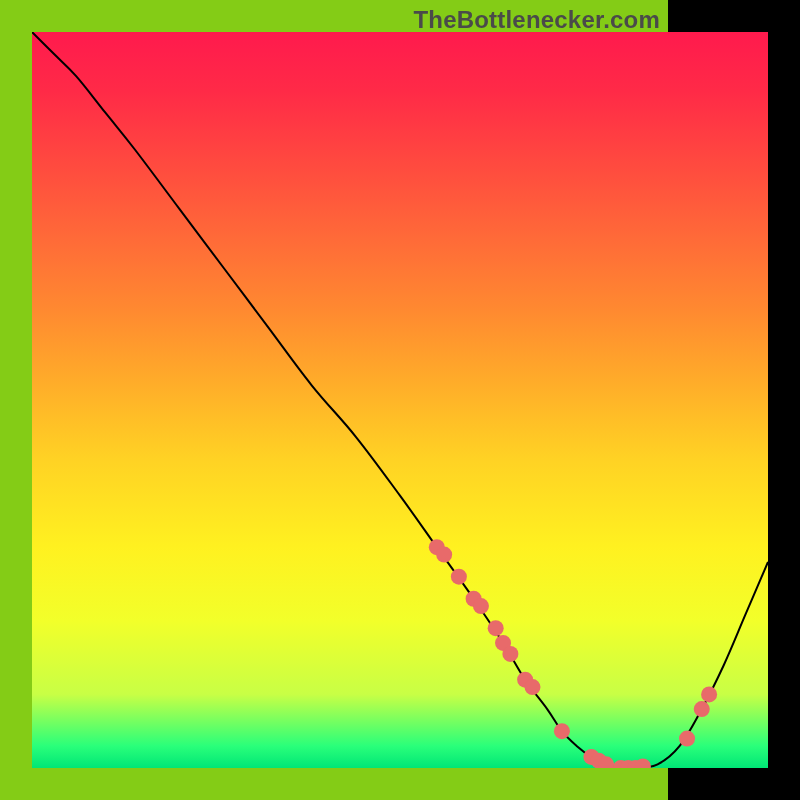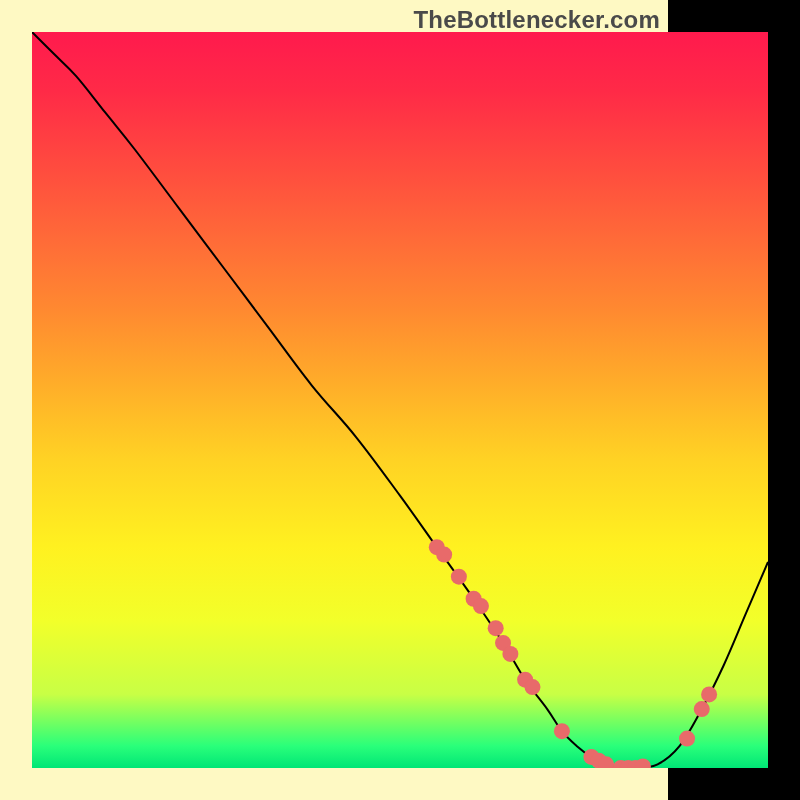--- a/index.html
+++ b/index.html
@@ -1,21 +1,21 @@
 <!DOCTYPE html>
 <html><head>
 <meta charset="utf-8">
 <style>
   * { margin: 0; padding: 0; box-sizing: border-box; }
   html, body { width: 800px; height: 800px; overflow: hidden; background: #000; }
   .container {
     position: relative;
     width: 668px;
     height: 800px;
-    background: #fef9c3;
+    background: #84cc16;
   }
   .plot-area {
     position: absolute;
     left: 32px;
     top: 32px;
     width: 736px;
     height: 736px;
     background: linear-gradient(to bottom,
       #ff1a4d 0%,
       #ff2a47 8%,

